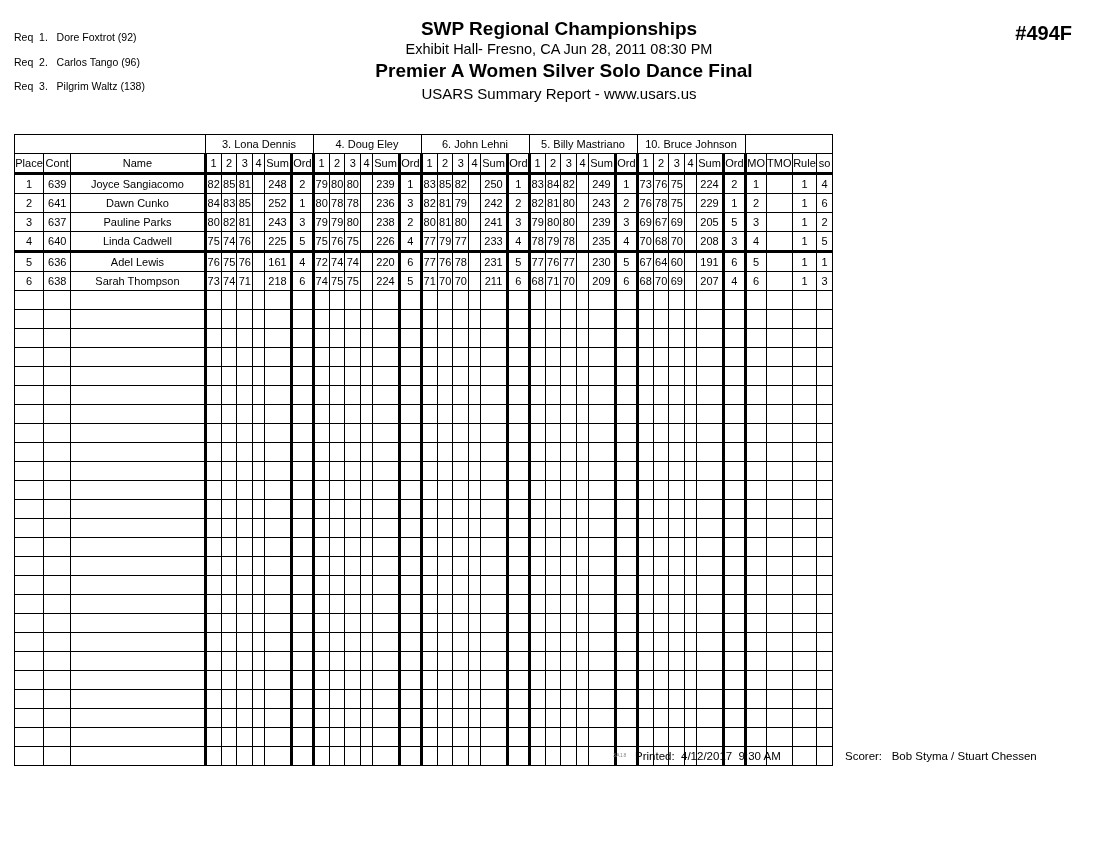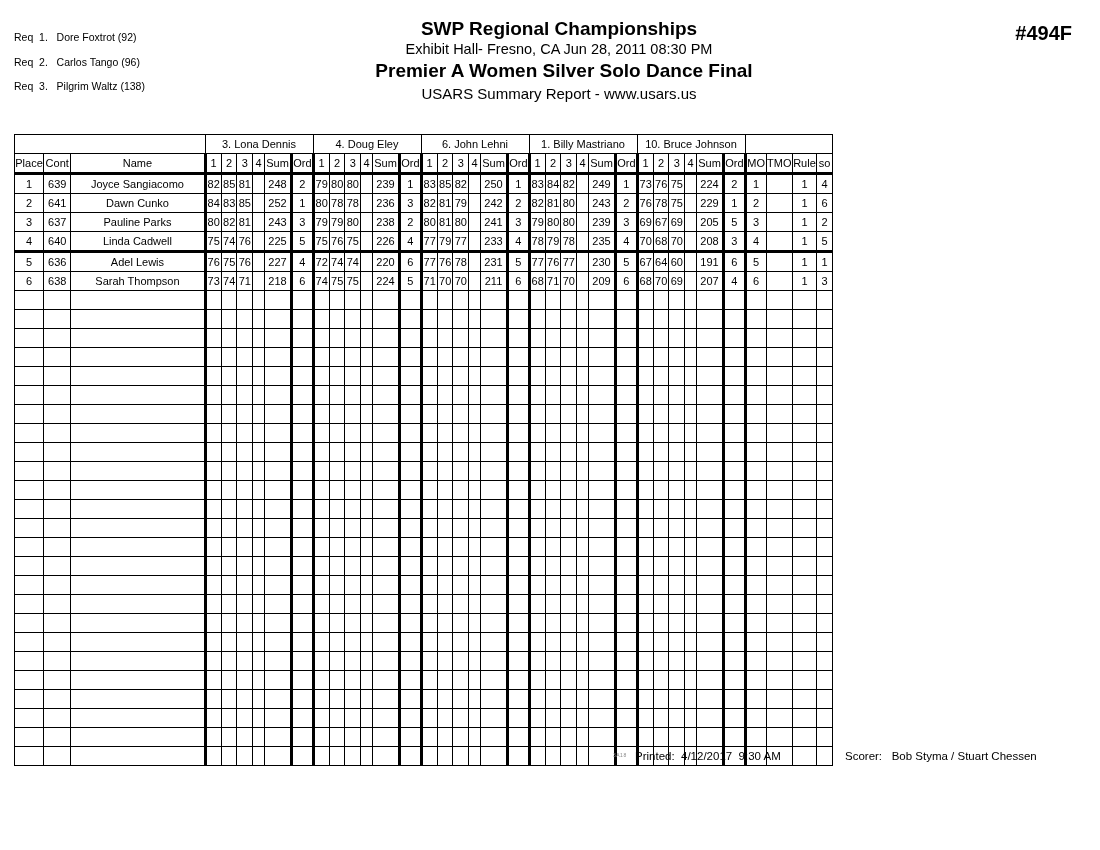--- a/index.html
+++ b/index.html
@@ -124,21 +124,21 @@
       <col class="c-tmo">
       <col class="c-rule">
       <col class="c-so">
     </colgroup>
   <tbody id="grid-body">
       <tr class="jband">
         <td class="spacer" colspan="3"></td>
         <td class="jn" colspan="6">3.  Lona Dennis</td>
         <td class="jn" colspan="6">4.  Doug Eley</td>
         <td class="jn" colspan="6">6.  John Lehni</td>
-        <td class="jn" colspan="6">1.  Billy Mastriano</td>
+        <td class="jn" colspan="6">5.  Billy Mastriano</td>
         <td class="jn" colspan="6">10.  Bruce Johnson</td>
         <td class="spacer" colspan="4"></td>
       </tr>
       <tr class="chead headsep">
         <td>Place</td>
         <td>Cont</td>
         <td class="nm">Name</td>
         <td class="grpstart">1</td>
         <td>2</td>
         <td>3</td>
@@ -331,21 +331,21 @@
         <td>5</td>
       </tr>
       <tr class="datarow">
         <td>5</td>
         <td>636</td>
         <td class="nm">Adel Lewis</td>
         <td class="grpstart">76</td>
         <td>75</td>
         <td>76</td>
         <td></td>
-        <td>227</td>
+        <td>161</td>
         <td class="ordcell">4</td>
         <td class="grpstart">72</td>
         <td>74</td>
         <td>74</td>
         <td></td>
         <td>220</td>
         <td class="ordcell">6</td>
         <td class="grpstart">77</td>
         <td>76</td>
         <td>78</td>

